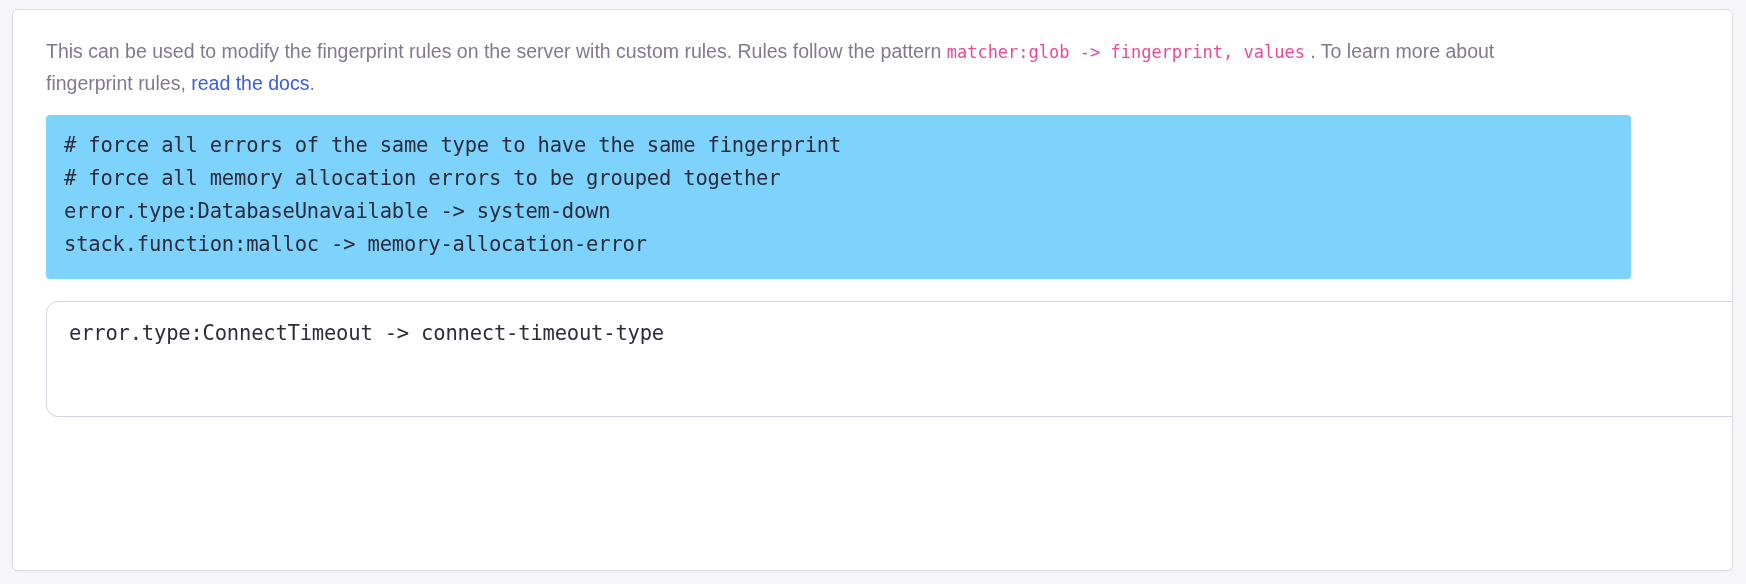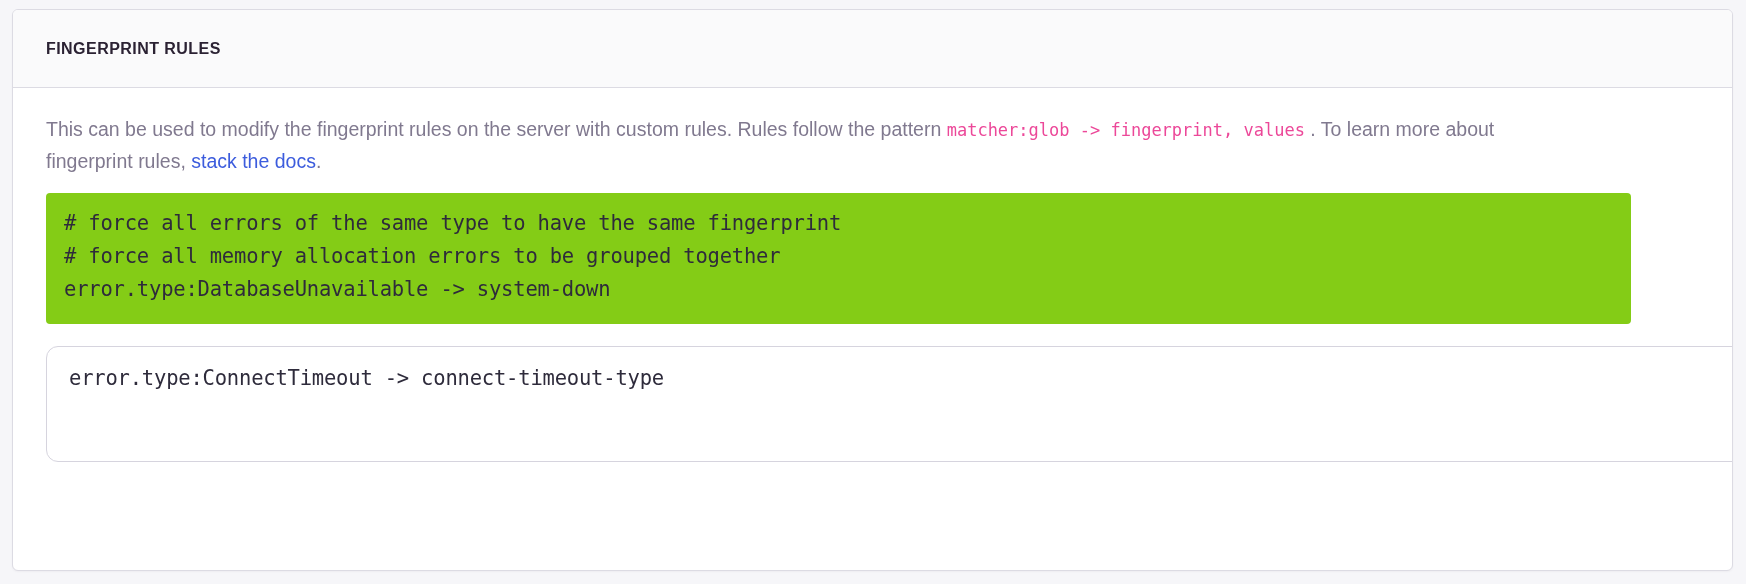--- a/index.html
+++ b/index.html
@@ -77,21 +77,21 @@
     letter-spacing: 0;
   }
 
   .description a {
     color: #3c5cdd;
     text-decoration: none;
   }
 
   
   .code-block {
-    background: #84cc16;
+    background: #7dd3fc;
     border-radius: 4px;
     padding: 14px 18px 18px 18px;
     margin: 0 0 22px 0;
     width: 1585px;
     box-sizing: border-box;
   }
 
   .code-line {
     font-family: "DejaVu Sans Mono", "Liberation Mono", monospace;
     font-size: 20.5px;
@@ -124,32 +124,30 @@
     color: #a8a3b5;
   }
 </style>
 </head>
 <body>
 
 <div class="page">
 
   <section class="panel">
 
-    <div class="panel-header">
-      <h2 class="panel-title">FINGERPRINT RULES</h2>
-    </div>
 
     <div class="panel-body">
 
-      <p class="description"><span>This can be used to modify the fingerprint rules on the server with custom rules. Rules follow the pattern </span><code>matcher:glob -&gt; fingerprint, values</code><span> . To learn more about fingerprint rules, </span><a href="#">stack the docs</a><span>.</span></p>
+      <p class="description"><span>This can be used to modify the fingerprint rules on the server with custom rules. Rules follow the pattern </span><code>matcher:glob -&gt; fingerprint, values</code><span> . To learn more about fingerprint rules, </span><a href="#">read the docs</a><span>.</span></p>
 
       <div class="code-block">
         <div class="code-line"># force all errors of the same type to have the same fingerprint</div>
         <div class="code-line"># force all memory allocation errors to be grouped together</div>
         <div class="code-line">error.type:DatabaseUnavailable -&gt; system-down</div>
+        <div class="code-line">stack.function:malloc -&gt; memory-allocation-error</div>
       </div>
 
       <textarea class="rules-input" spellcheck="false" placeholder="error.type:ConnectTimeout -&gt; connect-timeout-type" style="">error.type:ConnectTimeout -&gt; connect-timeout-type</textarea>
 
     </div>
   </section>
 
 </div>
 
 </body></html>

